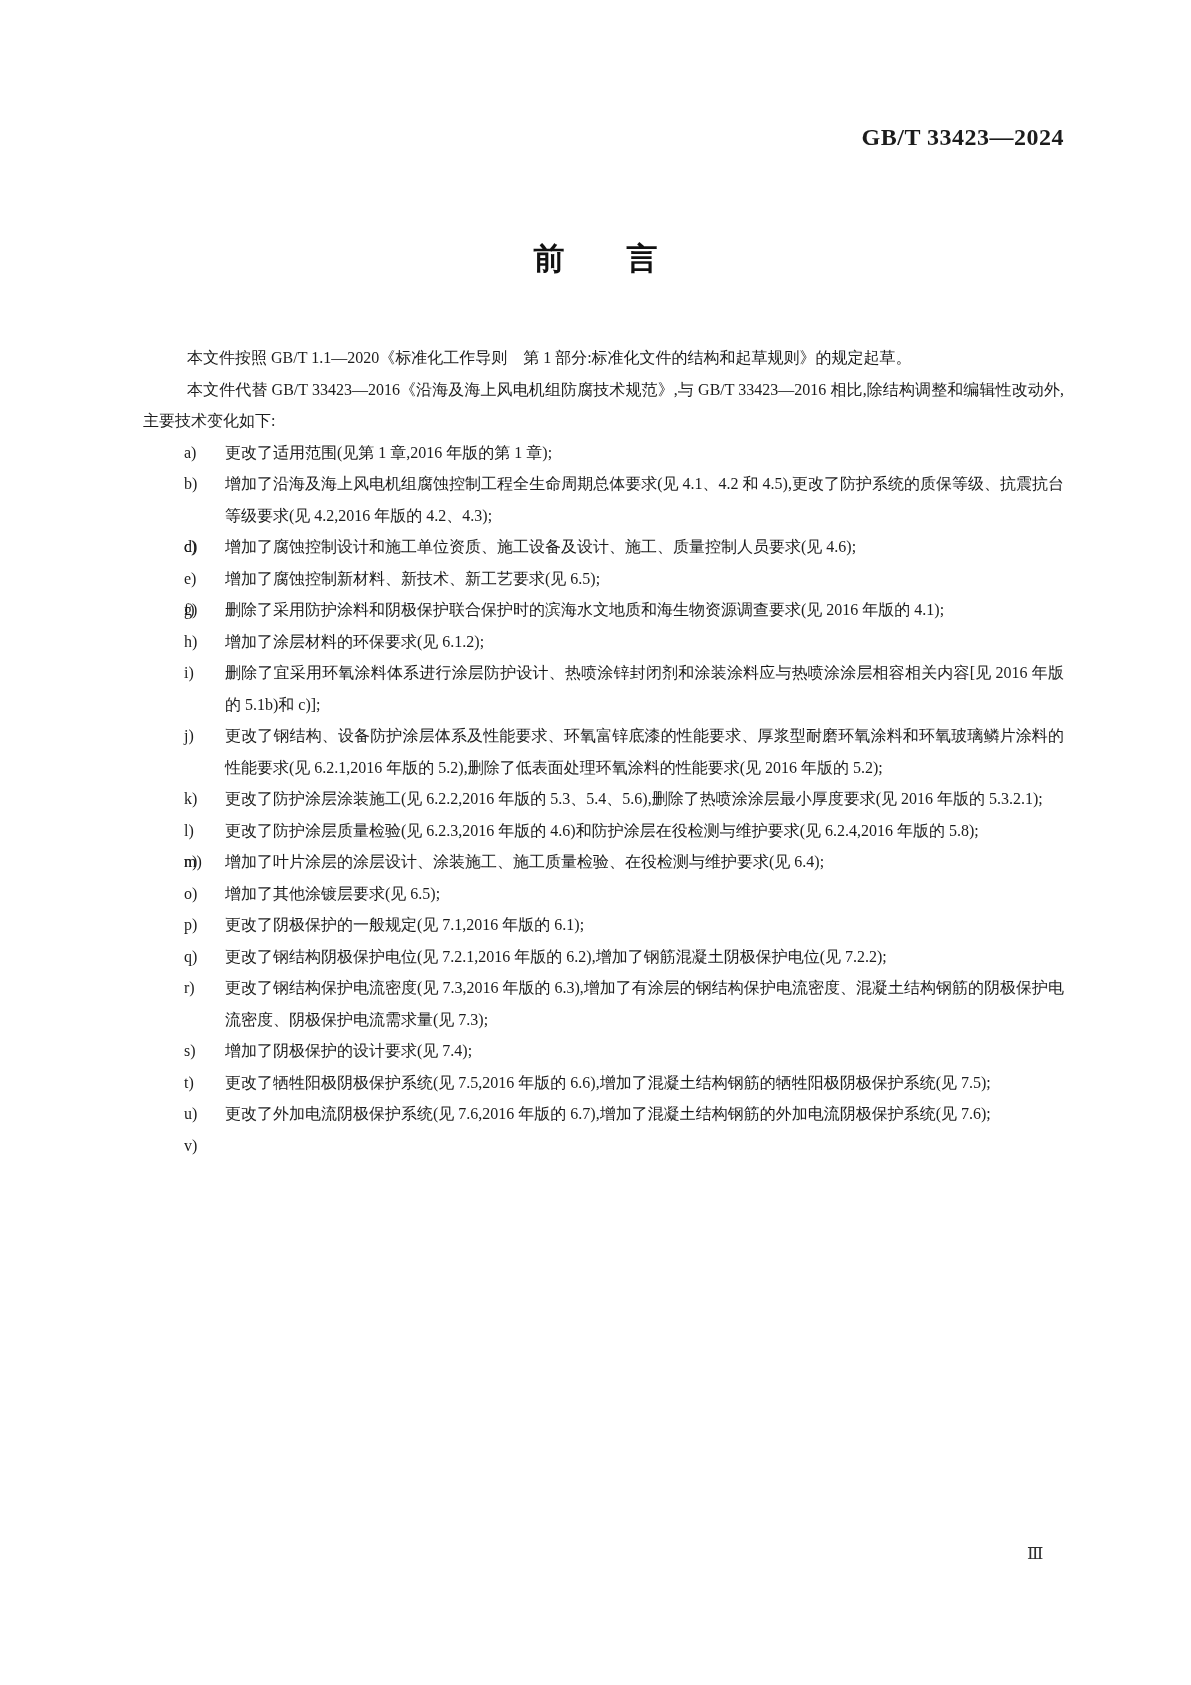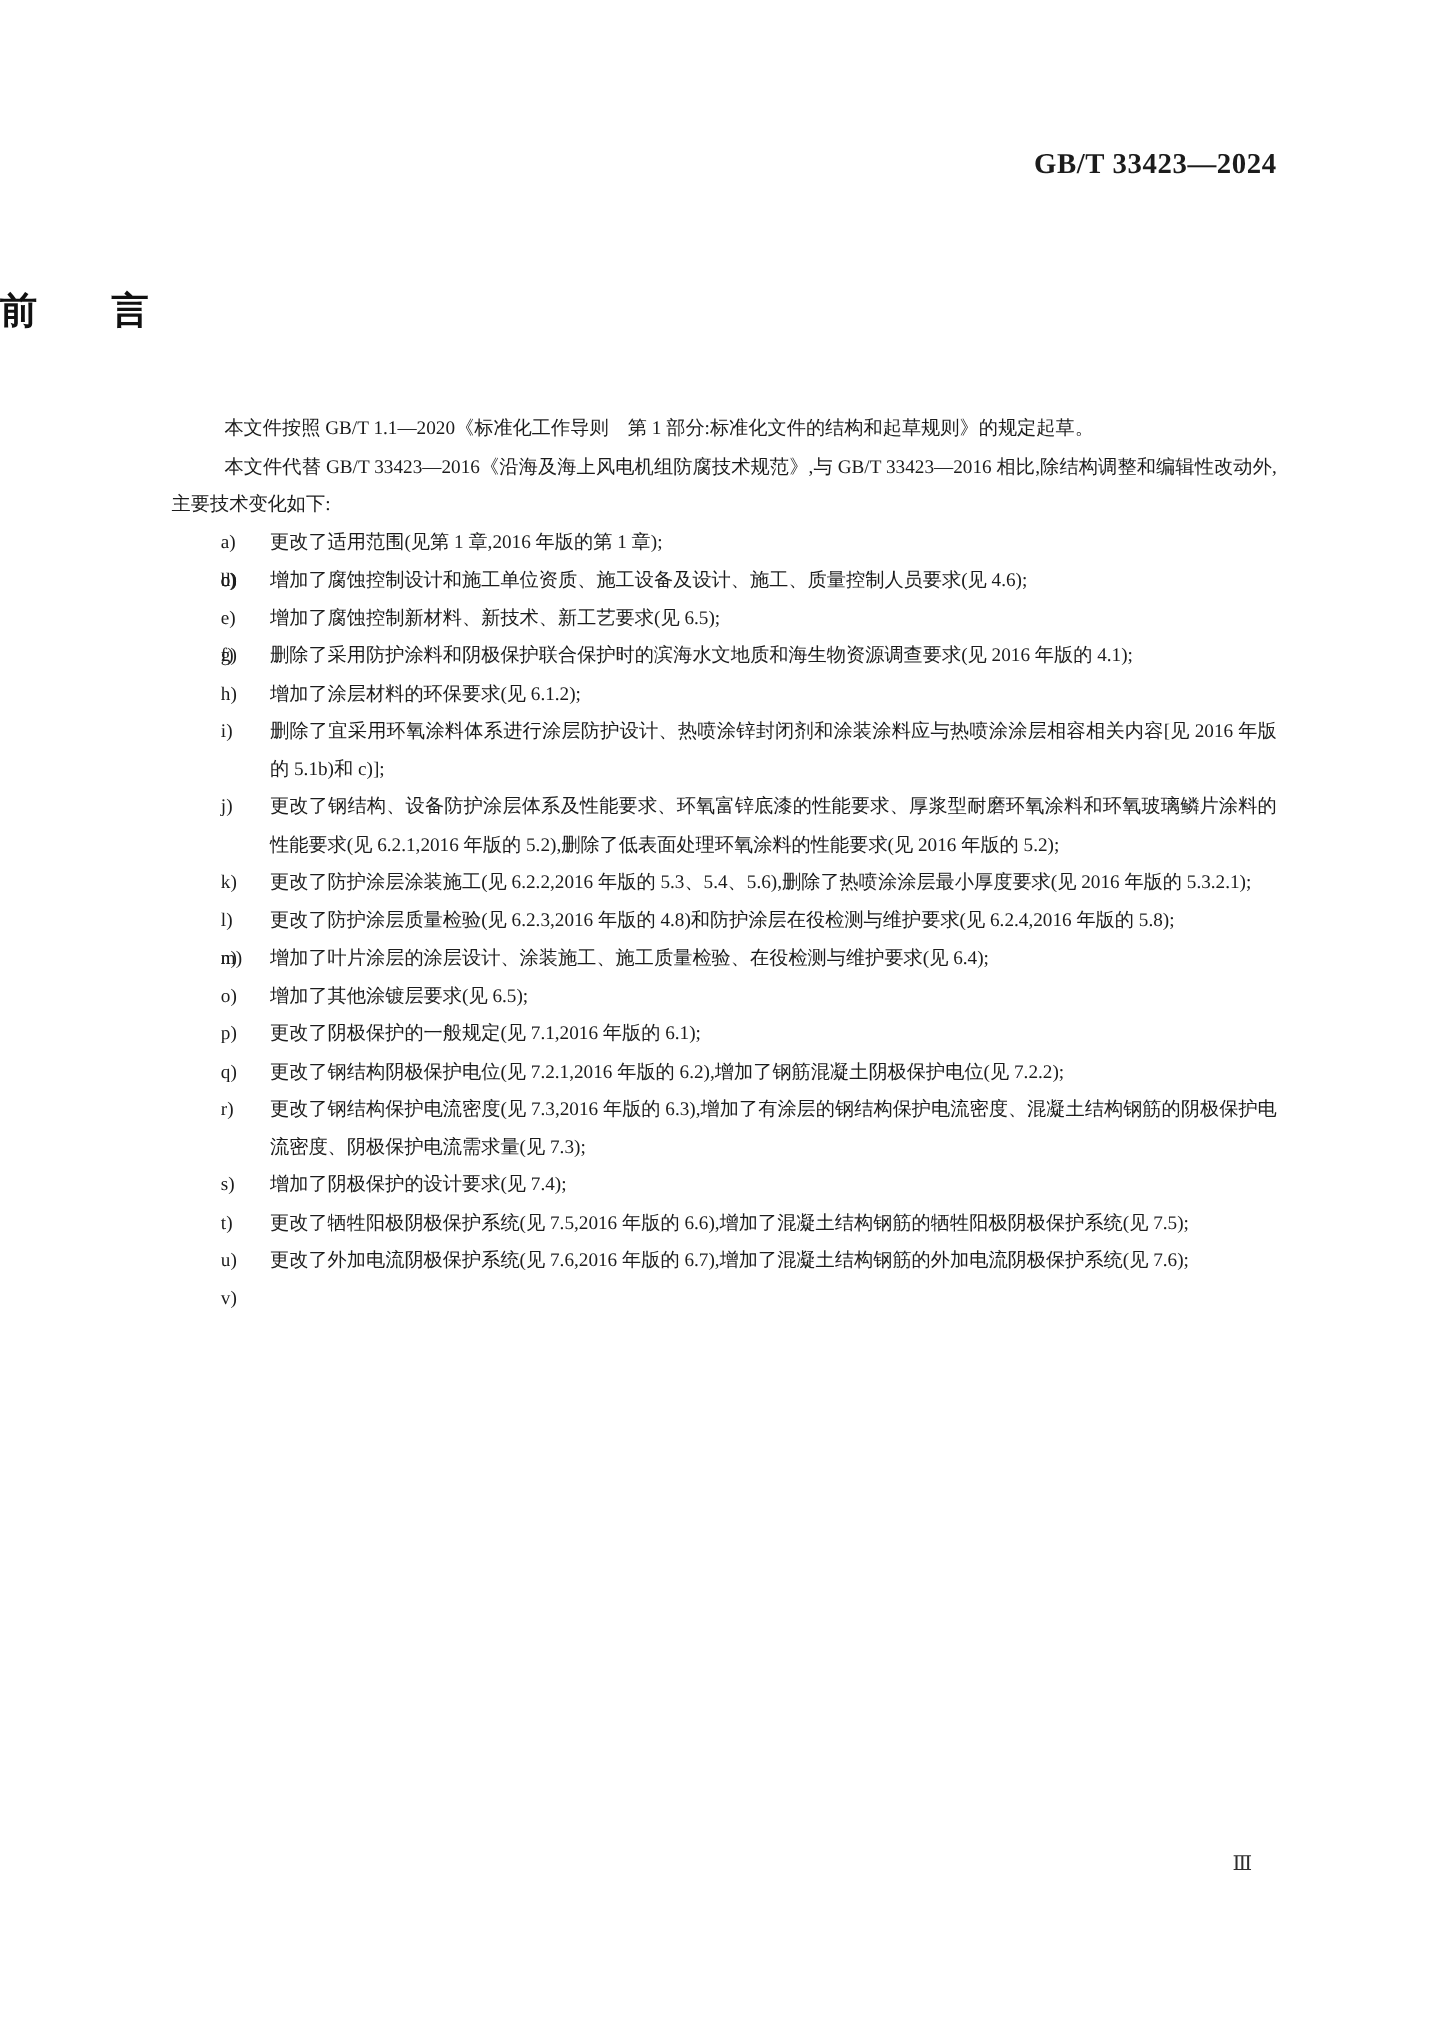--- a/index.html
+++ b/index.html
@@ -24,20 +24,21 @@
     font-weight: bold;
     letter-spacing: 0.5px;
     white-space: nowrap;
   }
   .title {
     position: absolute;
     top: 238px;
     left: 0;
     width: 100%;
     margin: 0;
+    text-align: center;
     font-family: Liberation Serif, serif;
     font-size: 31px;
     font-weight: bold;
     color: #111111;
   }
   .body-text {
     position: absolute;
     left: 143px;
     top: 342px;
     width: 921px;
@@ -84,20 +85,21 @@
 
     <div class="changes-list">
 
         <div class="change-item">
           <span class="marker">a)</span>
           <span class="item-text">更改了适用范围(见第 1 章,2016 年版的第 1 章);</span>
         </div>
 
         <div class="change-item">
           <span class="marker">b)</span>
+          <span class="item-text">增加了沿海及海上风电机组腐蚀控制工程全生命周期总体要求(见 4.1、4.2 和 4.5),更改了防护系统的质保等级、抗震抗台等级要求(见 4.2,2016 年版的 4.2、4.3);</span>
         </div>
 
         <div class="change-item">
           <span class="marker">c)</span>
         </div>
 
         <div class="change-item">
           <span class="marker">d)</span>
           <span class="item-text">增加了腐蚀控制设计和施工单位资质、施工设备及设计、施工、质量控制人员要求(见 4.6);</span>
         </div>
@@ -131,21 +133,21 @@
           <span class="item-text">更改了钢结构、设备防护涂层体系及性能要求、环氧富锌底漆的性能要求、厚浆型耐磨环氧涂料和环氧玻璃鳞片涂料的性能要求(见 6.2.1,2016 年版的 5.2),删除了低表面处理环氧涂料的性能要求(见 2016 年版的 5.2);</span>
         </div>
 
         <div class="change-item">
           <span class="marker">k)</span>
           <span class="item-text">更改了防护涂层涂装施工(见 6.2.2,2016 年版的 5.3、5.4、5.6),删除了热喷涂涂层最小厚度要求(见 2016 年版的 5.3.2.1);</span>
         </div>
 
         <div class="change-item">
           <span class="marker">l)</span>
-          <span class="item-text">更改了防护涂层质量检验(见 6.2.3,2016 年版的 4.8)和防护涂层在役检测与维护要求(见 6.2.4,2016 年版的 5.8);</span>
+          <span class="item-text">更改了防护涂层质量检验(见 6.2.3,2016 年版的 4.6)和防护涂层在役检测与维护要求(见 6.2.4,2016 年版的 5.8);</span>
         </div>
 
         <div class="change-item">
           <span class="marker">m)</span>
         </div>
 
         <div class="change-item">
           <span class="marker">n)</span>
           <span class="item-text">增加了叶片涂层的涂层设计、涂装施工、施工质量检验、在役检测与维护要求(见 6.4);</span>
         </div>

